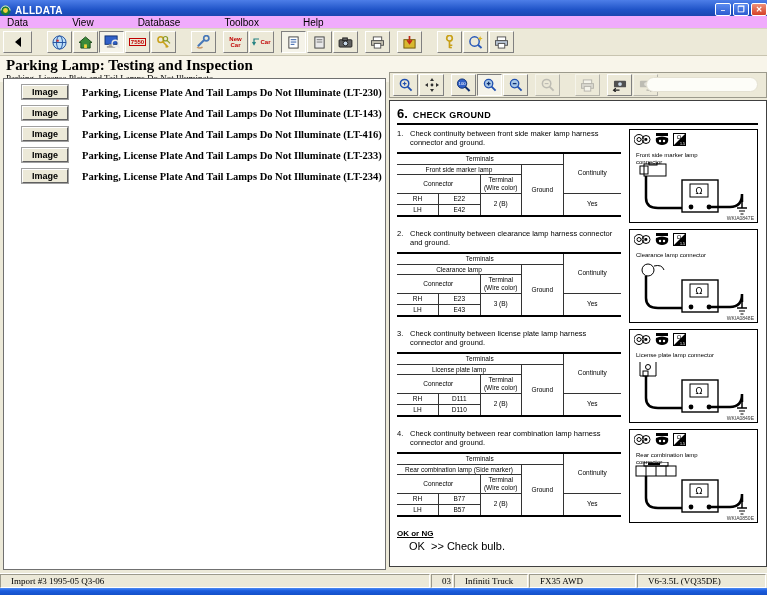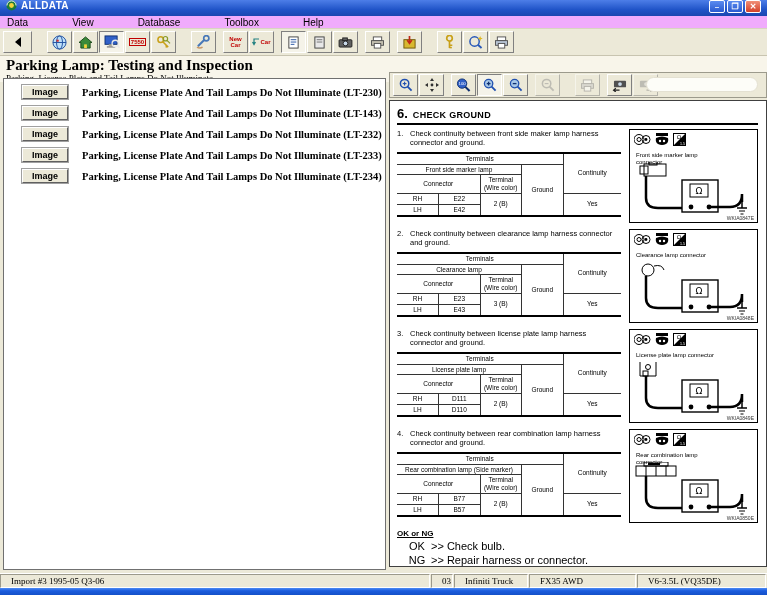--- a/index.html
+++ b/index.html
@@ -1,20 +1,20 @@
 <!DOCTYPE html>
 <html><head>
 <meta charset="utf-8">
 <style>
   * { margin:0; padding:0; box-sizing:border-box; }
   html,body { width:767px; height:595px; overflow:hidden; }
   body { font-family:"Liberation Sans", sans-serif; background:#ECE9D8; position:relative; }
 
   
-  .titlebar { height:16px; background:linear-gradient(#4D7EE8,#2054C8 60%,#1A46B0); display:flex; align-items:flex-start; padding:0 6px; }
+  .titlebar { height:16px; background:linear-gradient(#4D7EE8,#2054C8 60%,#1A46B0); display:flex; align-items:flex-end; padding:0 0; }
   .titlebar .app-title { color:#fff; font-weight:bold; font-size:10px; margin-left:4px; flex:1; letter-spacing:.3px; }
   .winbtn { width:16px; height:13px; border-radius:2px; margin-left:2px; border:1px solid #fff;
             display:flex; align-items:center; justify-content:center; color:#fff; font-size:8px; line-height:1; font-weight:bold; }
   .winbtn.min,.winbtn.res { background:linear-gradient(#5B8BF0,#2A5AD0); }
   .winbtn.close { background:linear-gradient(#F09078,#D44028); }
   .logo-swatch { width:11px; height:11px; }
 
   
   .menubar { height:13px; display:flex; align-items:center; background:#f0abfc; border-bottom:1px solid #D8D4C0;gap:30px; }
   .menu-item { font-size:10px; padding:0 7px; color:#000; }
@@ -245,21 +245,21 @@
     <div class="list-row">
       <div class="img-btn">Image</div>
       <span class="list-label">Parking, License Plate And Tail Lamps Do Not Illuminate (LT-230)</span>
     </div>
     <div class="list-row">
       <div class="img-btn">Image</div>
       <span class="list-label">Parking, License Plate And Tail Lamps Do Not Illuminate (LT-143)</span>
     </div>
     <div class="list-row">
       <div class="img-btn">Image</div>
-      <span class="list-label">Parking, License Plate And Tail Lamps Do Not Illuminate (LT-232)</span>
+      <span class="list-label">Parking, License Plate And Tail Lamps Do Not Illuminate (LT-416)</span>
     </div>
     <div class="list-row">
       <div class="img-btn">Image</div>
       <span class="list-label">Parking, License Plate And Tail Lamps Do Not Illuminate (LT-233)</span>
     </div>
     <div class="list-row">
       <div class="img-btn">Image</div>
       <span class="list-label">Parking, License Plate And Tail Lamps Do Not Illuminate (LT-234)</span>
     </div>
   </div>
@@ -644,24 +644,20 @@
           </svg>
           <div class="fig-code">WKIA0850E</div>
         </div>
       </div>
 
       <div class="result-head">OK or NG</div>
       <div class="result-row">
         <span class="result-label">OK</span>
           <span>&gt;&gt; Check bulb.</span>
       </div>
-      <div class="result-row">
-        <span class="result-label">NG</span>
-          <span>&gt;&gt; Repair harness or connector.</span>
-      </div>
     </div>
 
   </div>
 </div>
 
 <div class="statusbar">
   <div class="status-seg seg0">Import #3 1995-05 Q3-06</div>
   <div class="status-seg seg1">03</div>
   <div class="status-seg seg2">Infiniti Truck</div>
   <div class="status-seg seg3">FX35 AWD</div>

